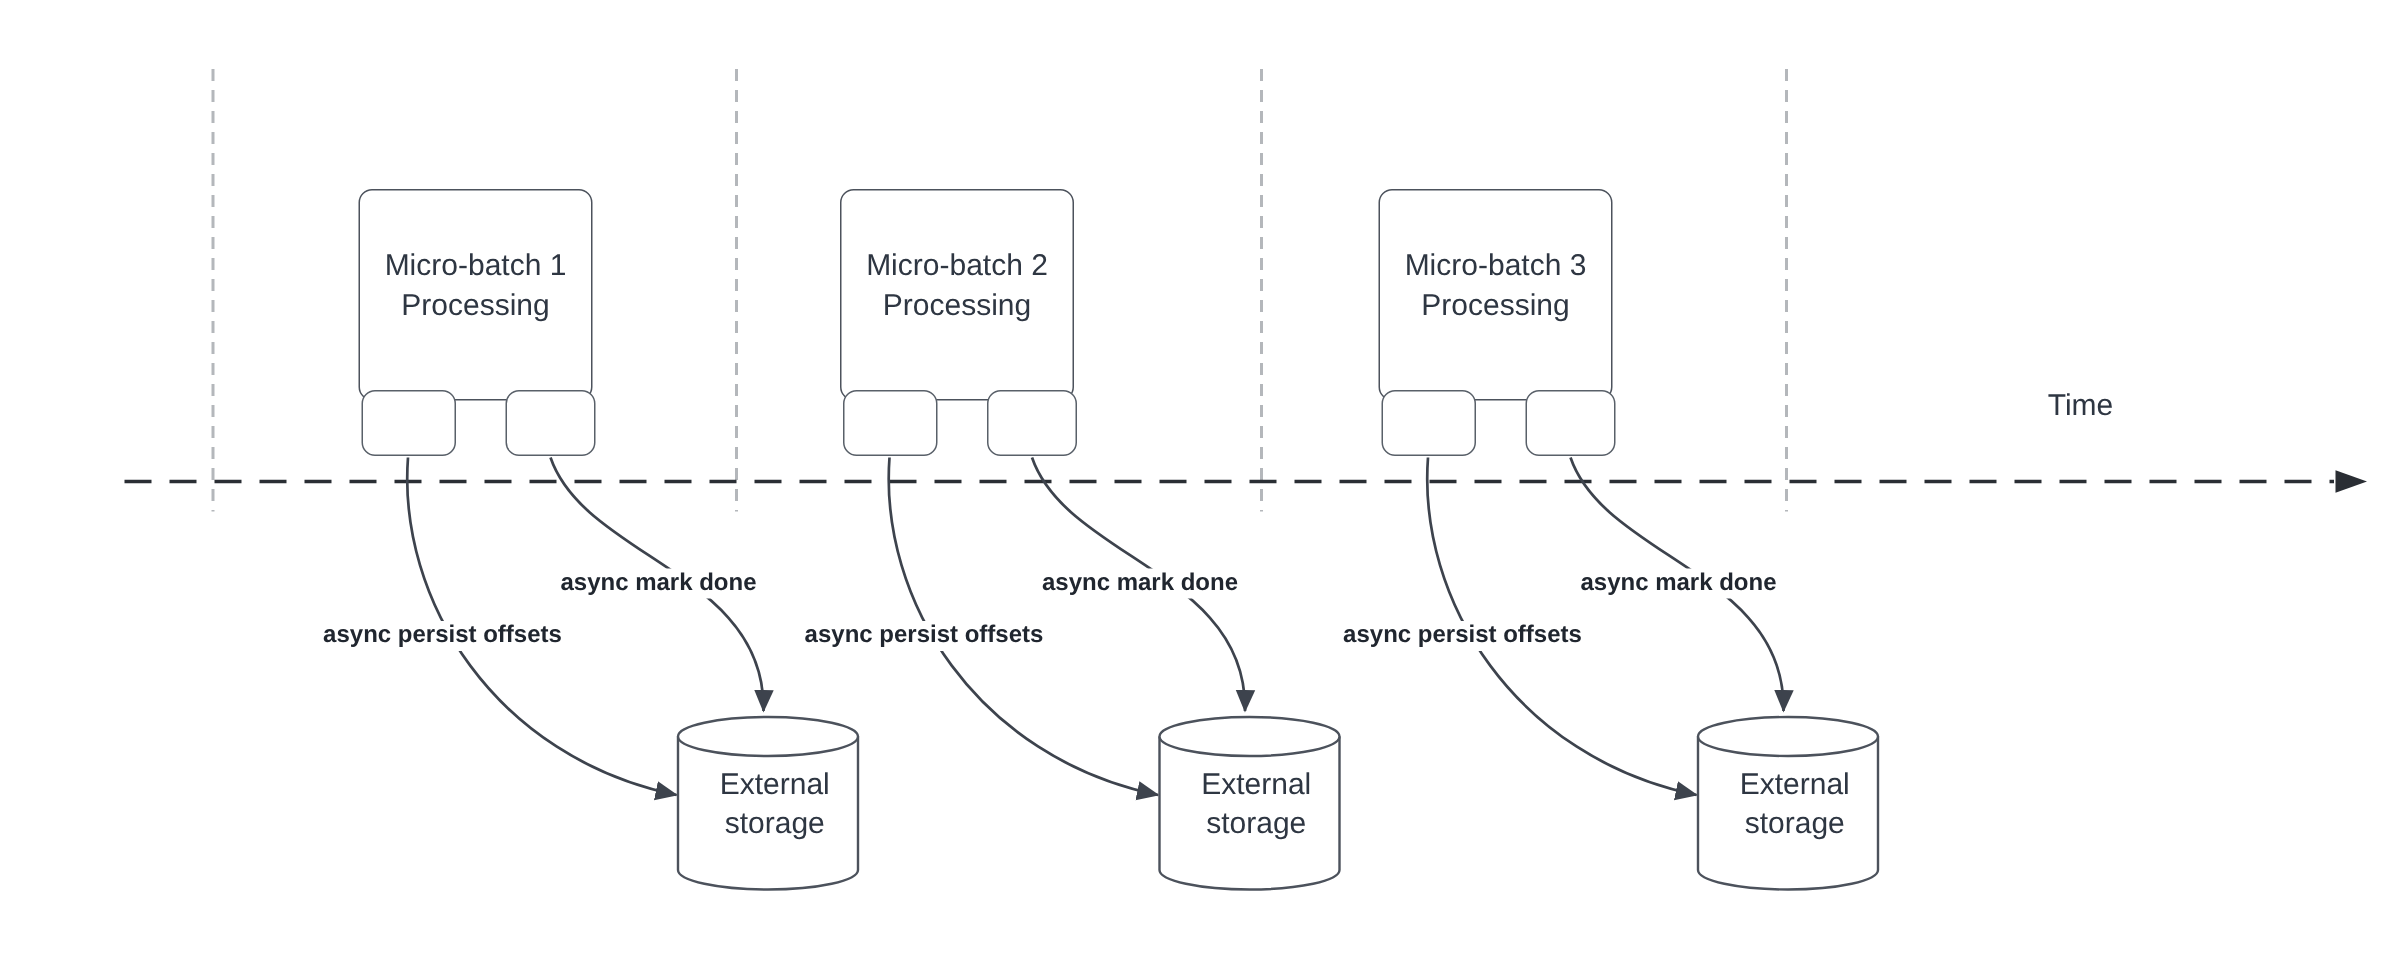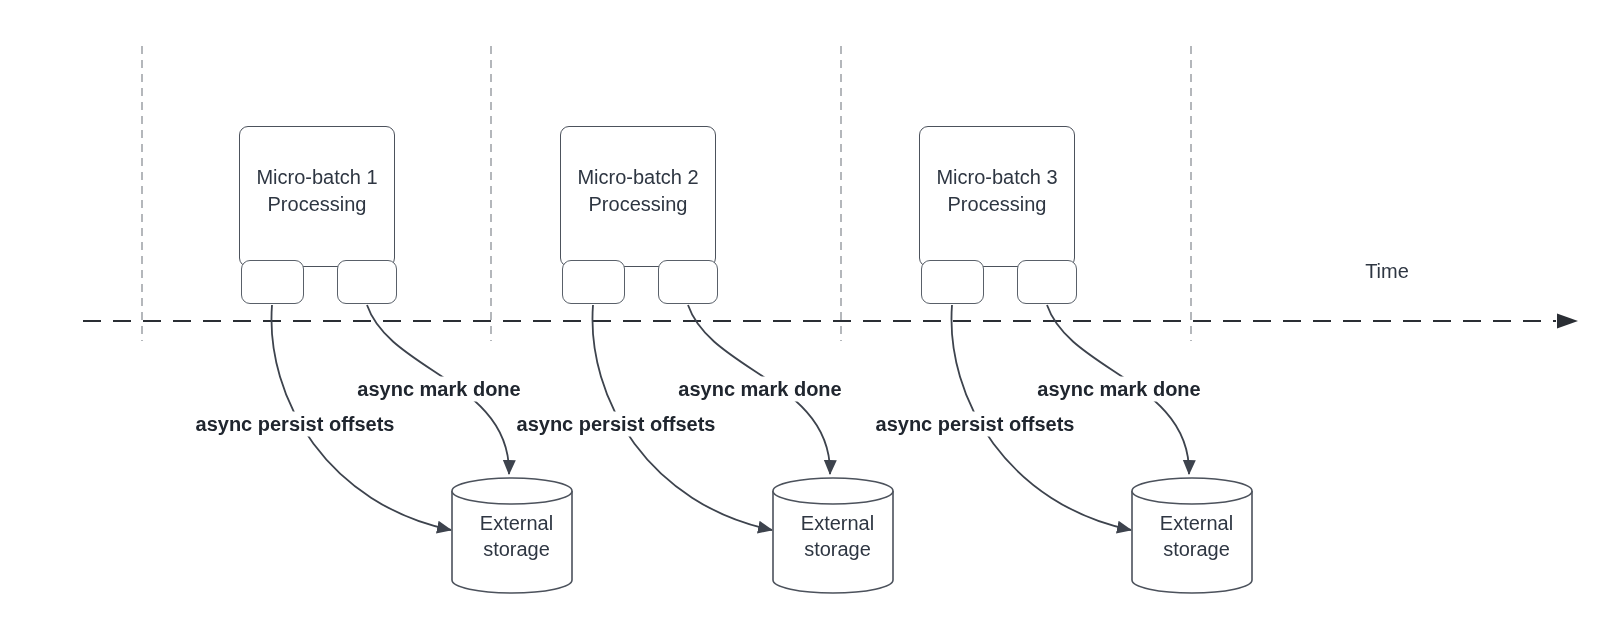--- a/index.html
+++ b/index.html
@@ -14,21 +14,21 @@
     display:flex; flex-direction:column; align-items:center; justify-content:center;
     padding-bottom:12px; color:#2e3642; font-size:20px; line-height:27px; text-align:center;
   }
   .sbox {
     position:absolute; width:63px; height:44px; box-sizing:border-box;
     border:1.5px solid #596069; border-radius:9px; background:#ffffff;
   }
   .sbox.r { width:60px; }
   .blabel {
     position:absolute; transform:translate(-50%,-50%);
-    font-weight:bold; font-size:20px; color:#20262f; background:#ffffff;
+    font-weight:bold; font-size:16px; color:#20262f; background:#ffffff;
     padding:1px 4px; white-space:nowrap;
   }
   .storage {
     position:absolute; width:129px; height:100px;
     display:flex; flex-direction:column; align-items:center; justify-content:center;
     color:#2e3642; font-size:20px; line-height:26px; text-align:center; pointer-events:none;
   }
   .time-label {
     position:absolute; transform:translate(-50%,-50%);
     font-size:20px; color:#2e3642; white-space:nowrap;

